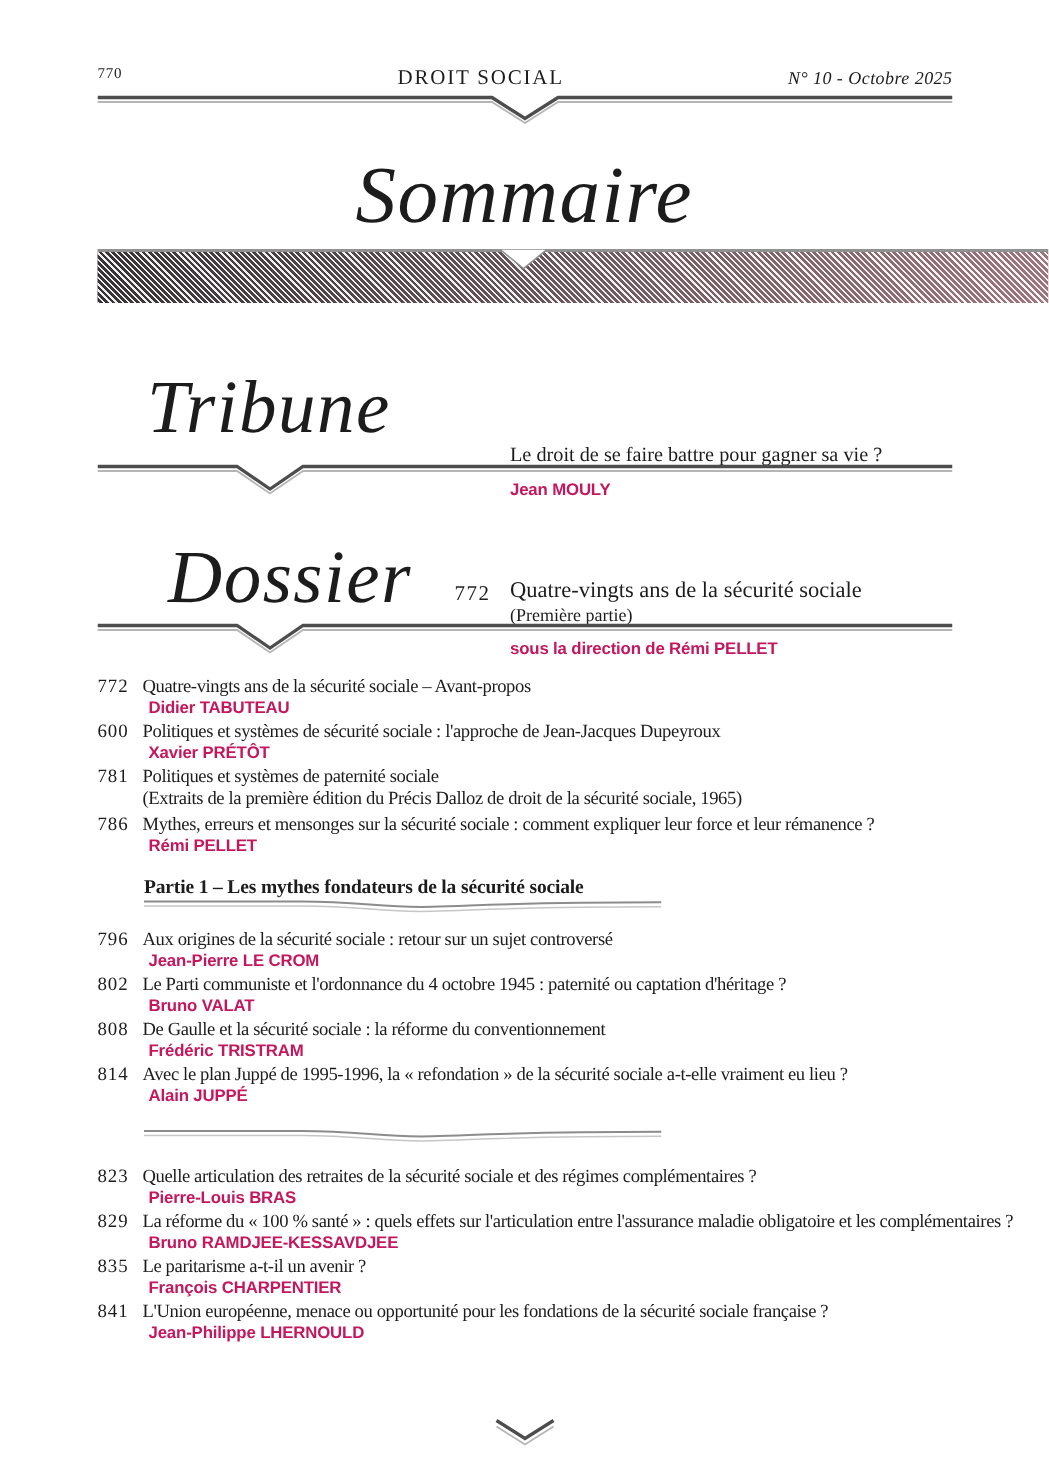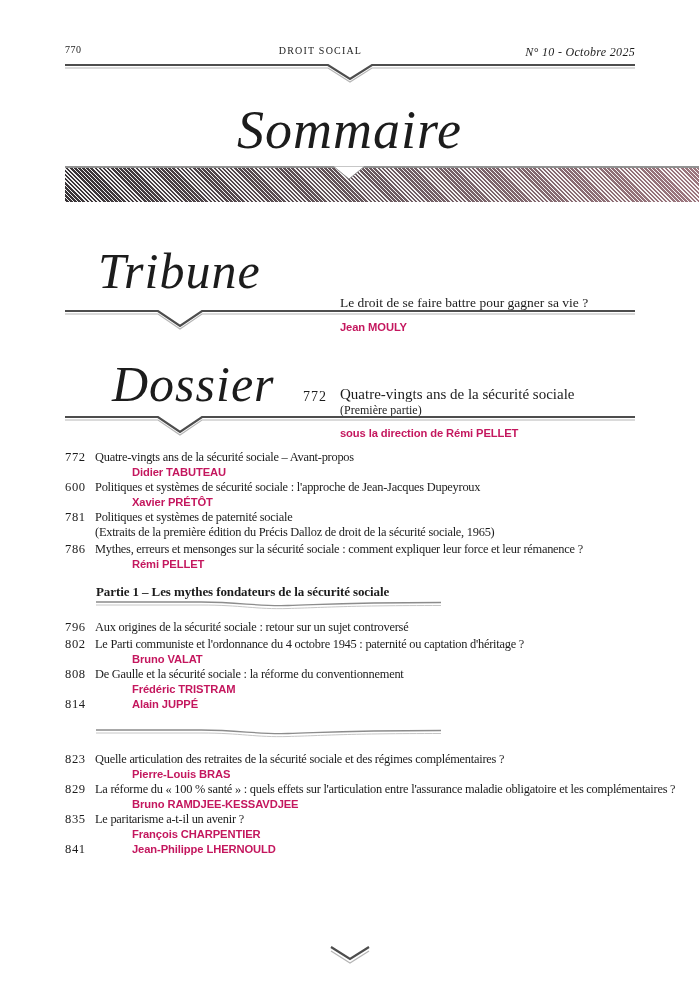--- a/index.html
+++ b/index.html
@@ -11,21 +11,21 @@
     --ink:#1c1c1c;
   }
   html,body{margin:0;padding:0;}
   body{
     width:699px;height:989px;position:relative;overflow:hidden;
     background:#ffffff;color:var(--ink);
     font-family:"Liberation Serif", serif;
   }
   
   .hdr-pagenum{position:absolute;top:44px;left:65px;font-size:10px;letter-spacing:.5px;}
-  .hdr-journal{position:absolute;top:45px;left:0;width:641px;text-align:center;font-size:10px;letter-spacing:1.2px;}
+  .hdr-journal{position:absolute;top:45px;left:0;width:641px;text-align:center;font-size:14px;letter-spacing:1.2px;}
   .hdr-issue{position:absolute;top:45px;right:64px;font-size:12px;font-style:italic;letter-spacing:.3px;}
   .rule-svg{position:absolute;left:65px;display:block;}
   .stroke-dark{stroke:var(--rule-dark);stroke-width:2.2;}
   .stroke-light{stroke:var(--rule-light);stroke-width:1.2;}
   .stroke-mid{stroke:#8c8c8c;stroke-width:1.3;}
   .stroke-faint{stroke:#c6c6c6;stroke-width:1;}
   
   .sommaire{
     position:absolute;top:100px;left:0;width:699px;text-align:center;
     font-style:italic;font-size:54px;letter-spacing:1px;line-height:60px;
@@ -56,21 +56,21 @@
   .tribune-author{position:absolute;top:321px;left:340px;}
   .dossier-page{position:absolute;top:389px;left:303px;font-size:14px;letter-spacing:1px;}
   .dossier-title{position:absolute;top:386px;left:340px;font-size:15px;}
   .dossier-subtitle{position:absolute;top:403px;left:340px;font-size:12px;}
   .dossier-direction{position:absolute;top:427px;left:340px;}
   
   .toc{position:absolute;top:450px;left:65px;width:620px;}
   .toc-entry{display:grid;grid-template-columns:30px 1fr;margin-bottom:2px;}
   .toc-page{font-size:12.6px;letter-spacing:.6px;line-height:15px;}
   .toc-title{font-size:12.4px;line-height:15px;letter-spacing:-.25px;}
-  .toc-author{line-height:12px;margin-top:1px;padding-left:4px;margin-left:33px;}
+  .toc-author{line-height:12px;margin-top:1px;padding-left:4px;}
   .toc-part{margin:12px 0 10px 31px;}
   .part-inner{display:inline-block;}
   .part-title{font-weight:700;font-size:13px;line-height:15px;letter-spacing:-.1px;}
   .part-underline{display:block;margin-top:1px;}
   
   .bottom-ornament{position:absolute;top:944px;left:330px;}
 </style>
 </head>
 <body>
 
@@ -154,20 +154,21 @@
         <path class="stroke-faint" fill="none" d="M0,5 L105,5 C145,5 160,9.5 192,8.5 C228,7.5 252,5.5 345,5.5"></path>
       </svg>
     </div>
   </div>
 
   <div class="toc-entry">
     <div class="toc-page">796</div>
     <div class="toc-body">
       <div class="toc-title">Aux origines de la sécurité sociale : retour sur un sujet controversé</div>
 
+      <div class="toc-author author">Jean-Pierre LE CROM</div>
     </div>
   </div>
 
   <div class="toc-entry">
     <div class="toc-page">802</div>
     <div class="toc-body">
       <div class="toc-title">Le Parti communiste et l'ordonnance du 4 octobre 1945 : paternité ou captation d'héritage ?</div>
 
       <div class="toc-author author">Bruno VALAT</div>
     </div>
@@ -178,20 +179,21 @@
     <div class="toc-body">
       <div class="toc-title">De Gaulle et la sécurité sociale : la réforme du conventionnement</div>
 
       <div class="toc-author author">Frédéric TRISTRAM</div>
     </div>
   </div>
 
   <div class="toc-entry">
     <div class="toc-page">814</div>
     <div class="toc-body">
+      <div class="toc-title">Avec le plan Juppé de 1995-1996, la « refondation » de la sécurité sociale a-t-elle vraiment eu lieu ?</div>
 
       <div class="toc-author author">Alain JUPPÉ</div>
     </div>
   </div>
 
   <div class="toc-part">
     <div class="part-inner">
       <svg class="part-underline" width="100%" height="10" viewBox="0 0 345 10" preserveAspectRatio="none">
         <path class="stroke-mid" fill="none" d="M0,2 L105,2 C145,2 160,6.5 192,5.5 C228,4.5 252,2.5 345,2.5"></path>
         <path class="stroke-faint" fill="none" d="M0,5 L105,5 C145,5 160,9.5 192,8.5 C228,7.5 252,5.5 345,5.5"></path>
@@ -222,20 +224,21 @@
     <div class="toc-body">
       <div class="toc-title">Le paritarisme a-t-il un avenir ?</div>
 
       <div class="toc-author author">François CHARPENTIER</div>
     </div>
   </div>
 
   <div class="toc-entry">
     <div class="toc-page">841</div>
     <div class="toc-body">
+      <div class="toc-title">L'Union européenne, menace ou opportunité pour les fondations de la sécurité sociale française ?</div>
 
       <div class="toc-author author">Jean-Philippe LHERNOULD</div>
     </div>
   </div>
 </div>
 
 <svg class="bottom-ornament" width="40" height="28">
   <polyline class="stroke-dark" fill="none" points="1,3 20,15 39,3"></polyline>
   <polyline class="stroke-light" fill="none" points="1,7 20,19 39,7"></polyline>
 </svg>

